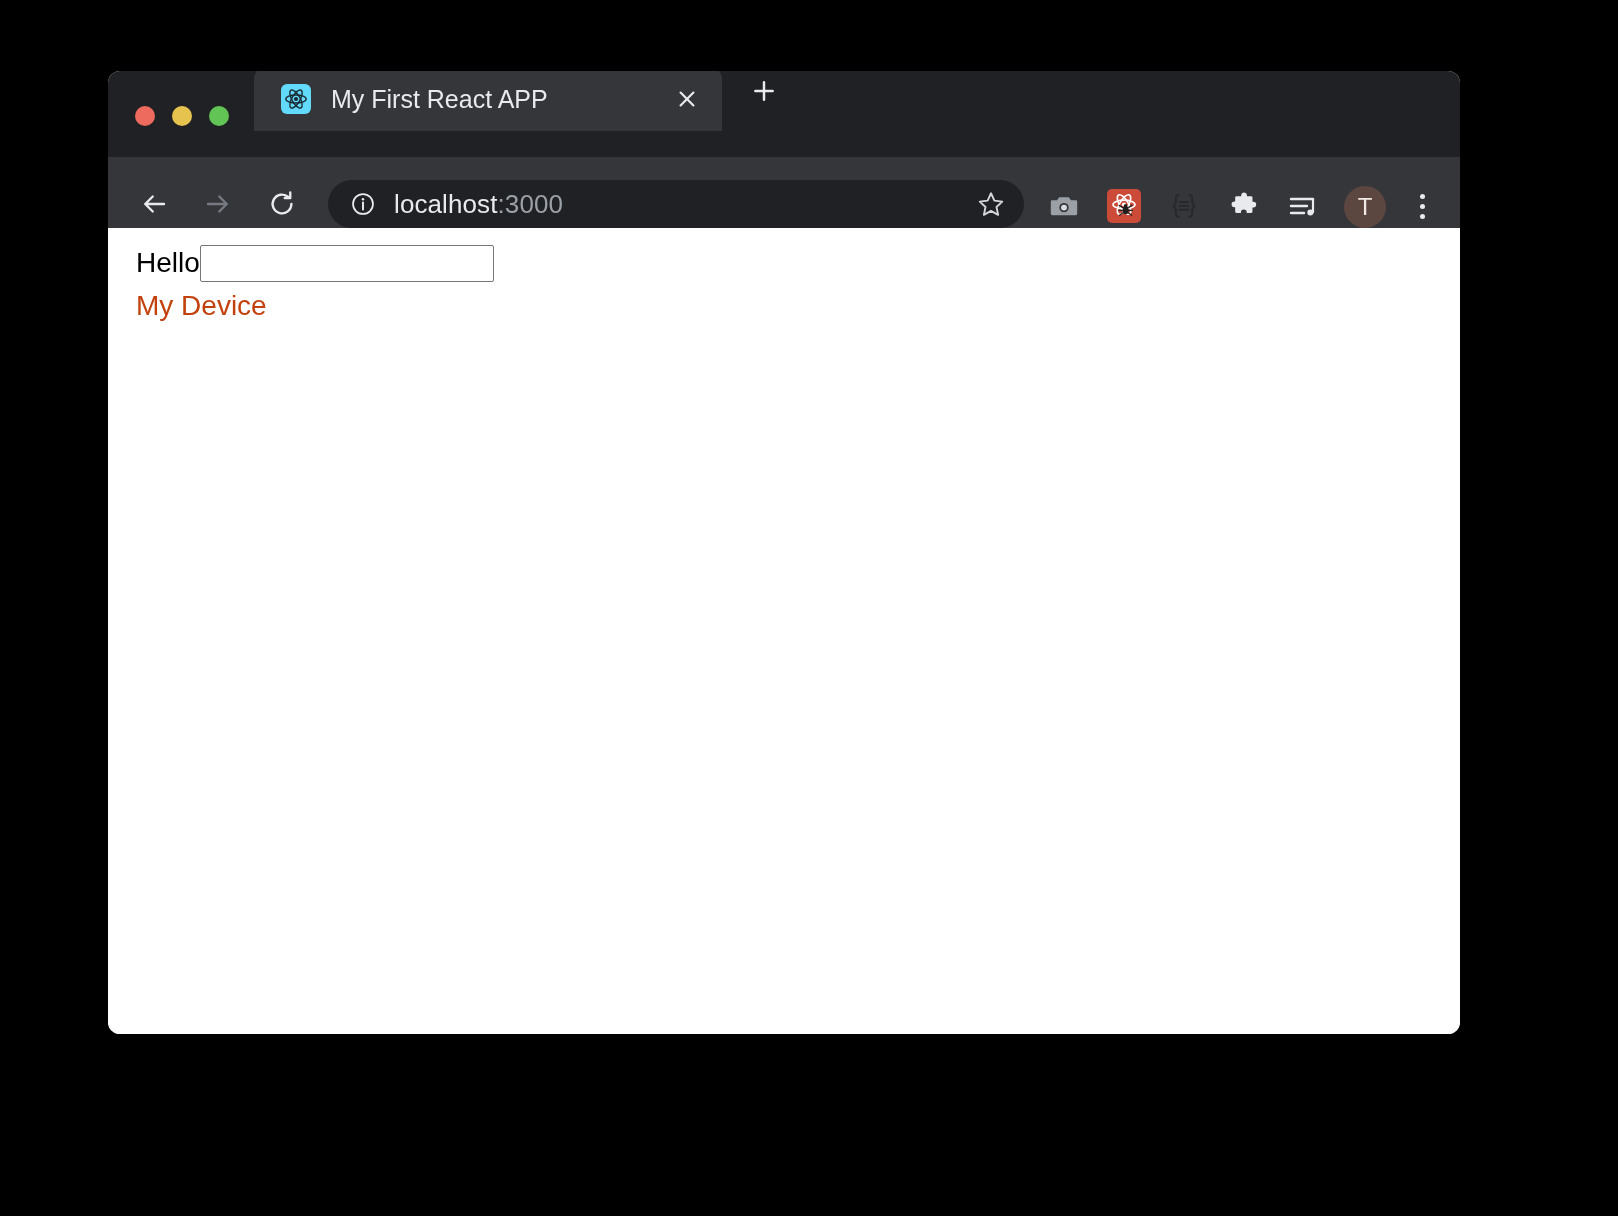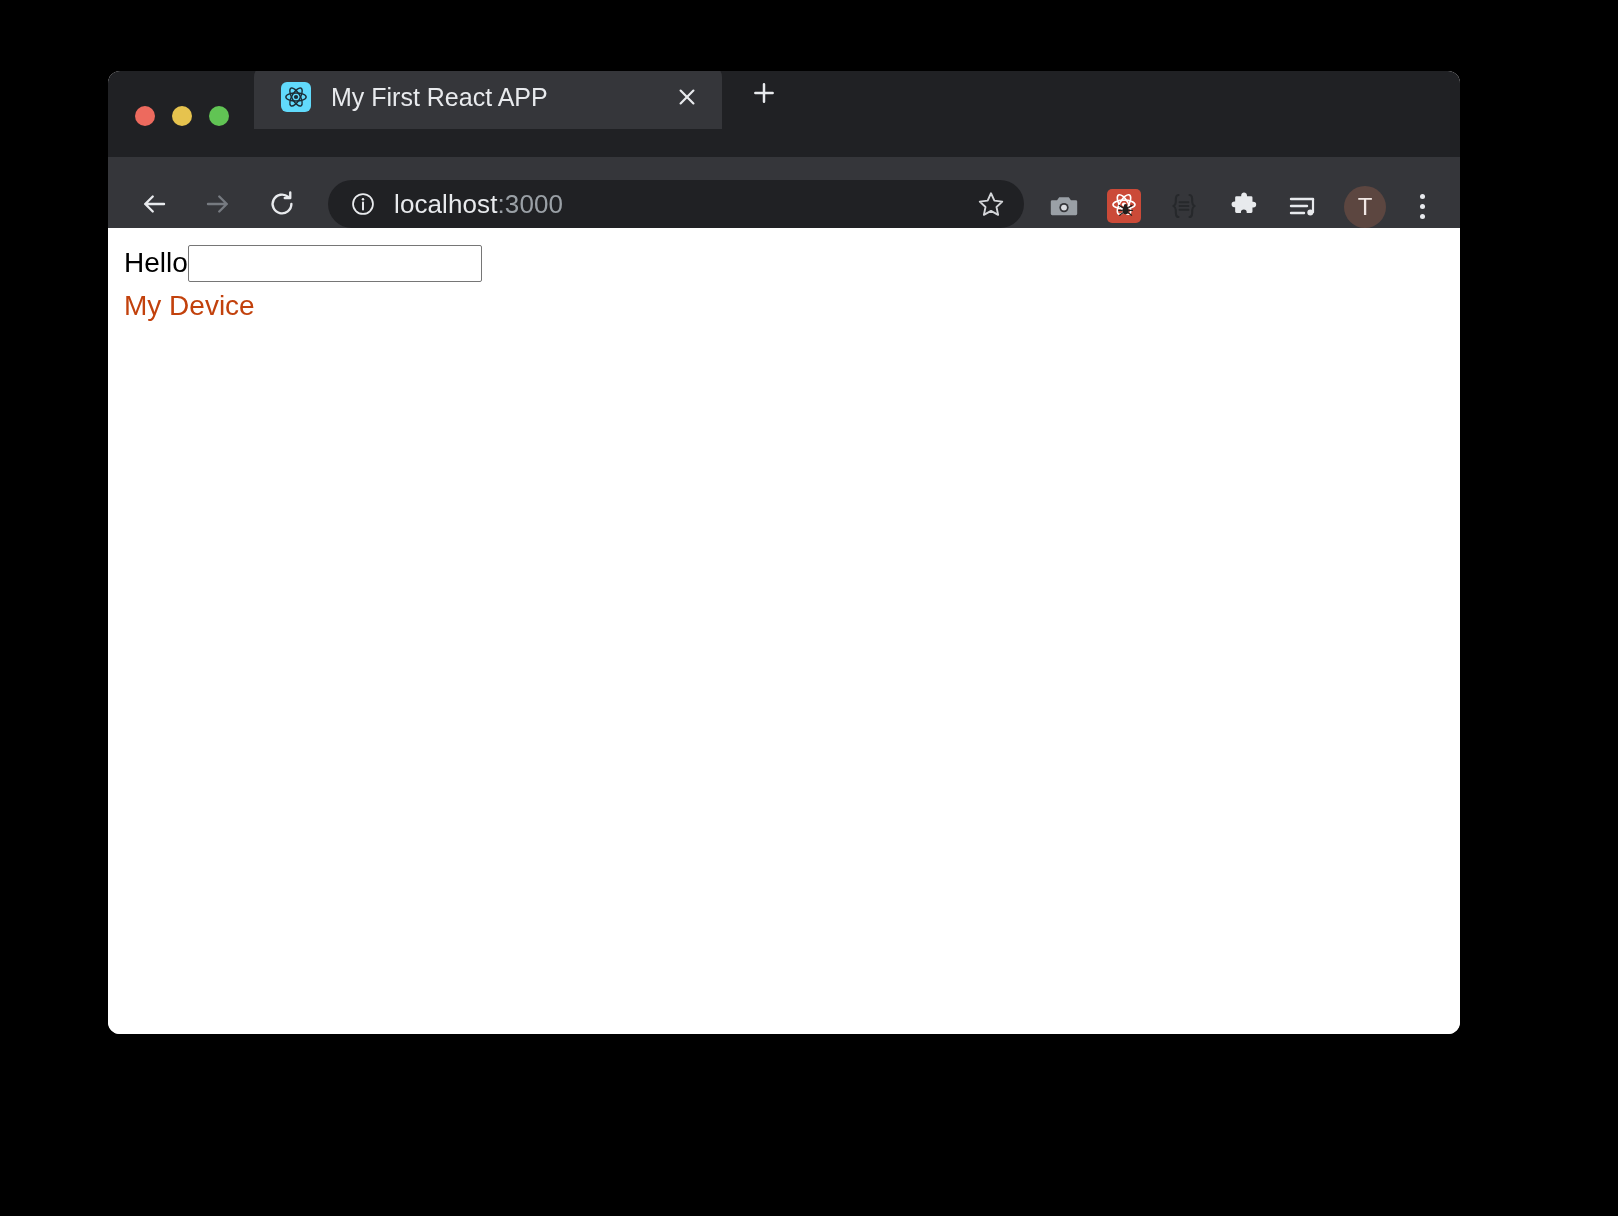--- a/index.html
+++ b/index.html
@@ -55,23 +55,23 @@
     height: 20px;
     border-radius: 50%;
   }
   .tl-close { background: #ED6A5E; }
   .tl-min   { background: #E6C34E; }
   .tl-max   { background: #61C454; }
 
   #tab-row {
     position: absolute;
     left: 146px;
-    bottom: 17px;
-    display: flex;
-    align-items: center;
+    bottom: 4px;
+    display: flex;
+    align-items: flex-start;
     height: 86px;
   }
 
   .tab {
     position: relative;
     height: 64px;
     width: 468px;
     background: #35363A;
     border-radius: 12px 12px 0 0;
     display: flex;
@@ -235,21 +235,21 @@
   
   #viewport {
     position: relative;
     background: #ffffff;
     height: 806px;
     padding: 0;
     overflow: hidden;
   }
 
   #page-body {
-    padding: 16px 0 0 16px;
+    padding: 16px 0 0 28px;
     font-family: "Liberation Sans", sans-serif;
   }
 
   #greeting-line {
     display: flex;
     align-items: center;
     height: 38px;
   }
 
   #greeting-label {

